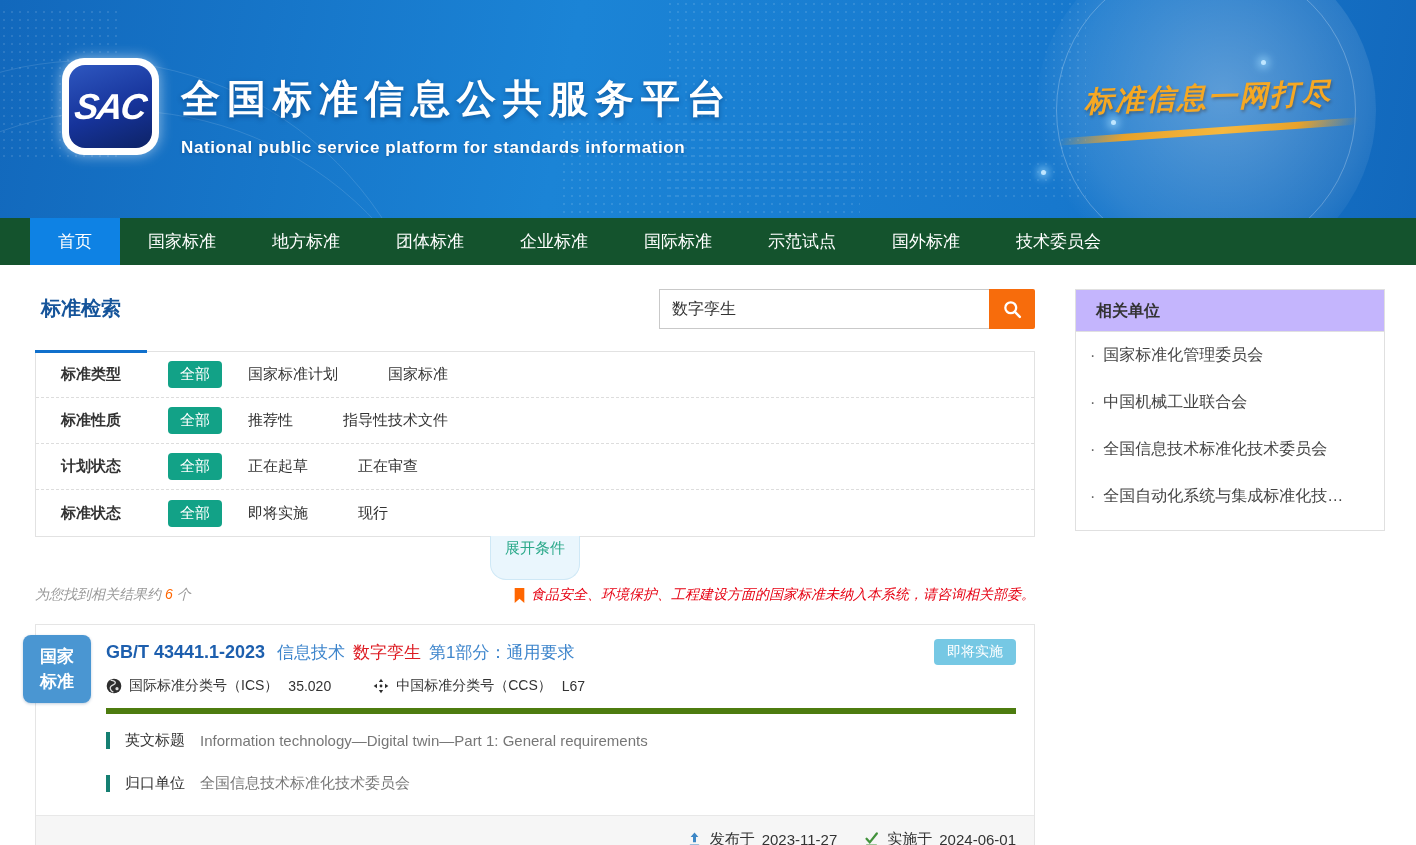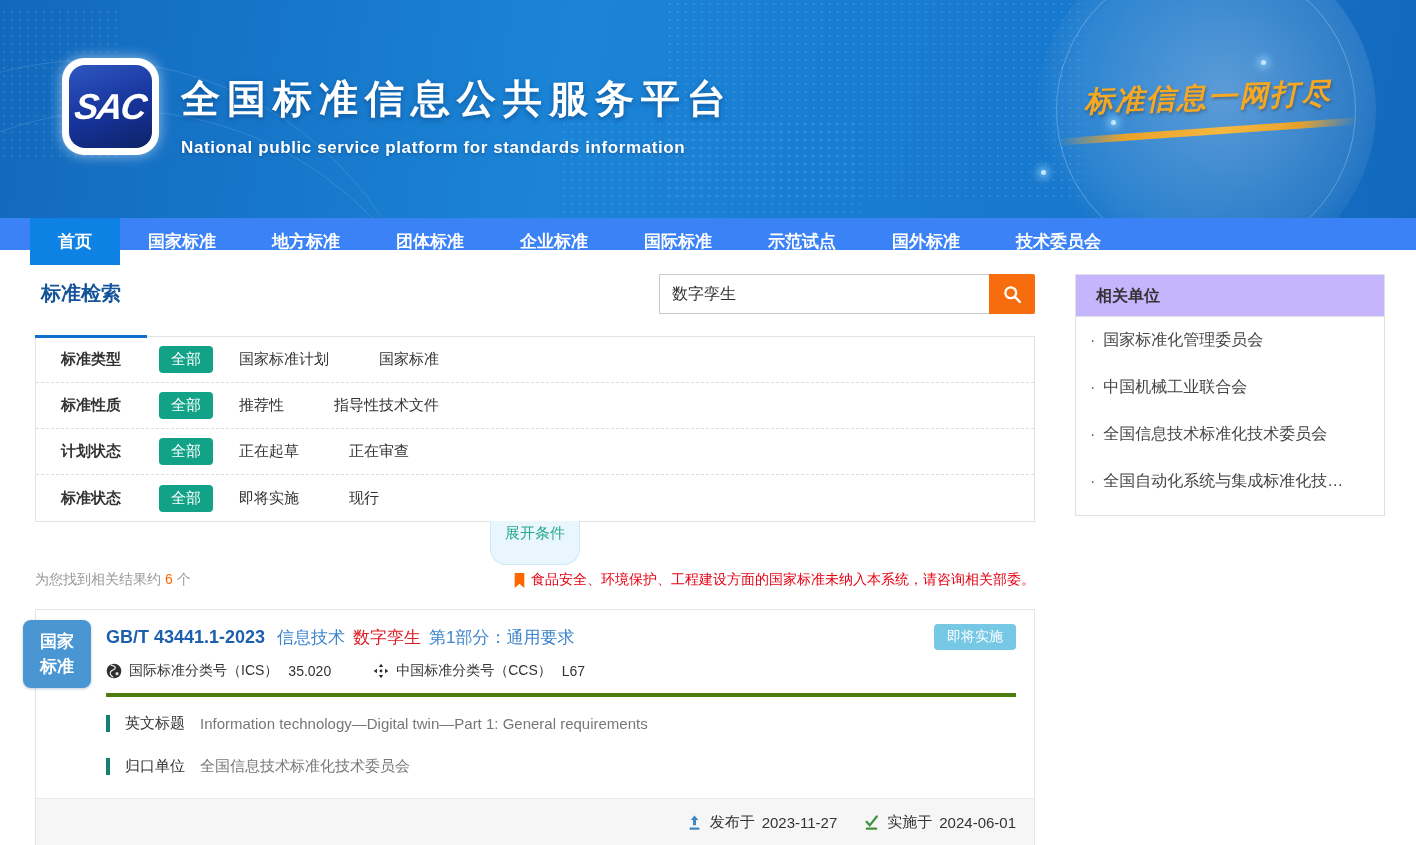--- a/index.html
+++ b/index.html
@@ -33,64 +33,64 @@
   .main-title { color:#fff; font-size:39px; font-weight:bold; letter-spacing:7px; text-shadow:0 2px 5px rgba(0,40,90,.45); }
   .sub-title { color:#fff; font-size:17px; font-weight:600; letter-spacing:.6px; margin-top:12px; text-shadow:0 1px 3px rgba(0,40,90,.4); }
 
   .slogan-wrap { position:absolute; right:58px; top:78px; width:300px; text-align:center; }
   .slogan { font-family:"DejaVu Serif", serif; font-style:italic; font-weight:bold; color:#f6a823;
     font-size:29px; letter-spacing:2px; transform:rotate(-2deg); text-shadow:1px 2px 3px rgba(60,30,0,.35); white-space:nowrap; }
   .slogan-swoosh { margin:10px auto 0; width:300px; height:7px; transform:rotate(-4deg) skewX(-35deg); border-radius:4px;
     background:linear-gradient(90deg, rgba(246,168,35,0) 0%, #e8a22a 22%, #f6b83f 55%, #e8a22a 80%, rgba(246,168,35,0) 100%); }
 
   
-  .nav { height:32px; background:#3b82f6; display:flex; padding-left:30px;font-weight:bold; }
+  .nav { height:47px; background:#14532d; display:flex; padding-left:30px; }
   .nav-item { height:47px; line-height:47px; padding:0 28px; color:#fff; font-size:17px; cursor:pointer; white-space:nowrap; }
   .nav-item.active { background:#0e82e4; }
 
   
   .content { display:flex; align-items:flex-start; padding:24px 31px 0 35px; gap:40px; }
   .main-col { width:1000px; flex:none; }
   .side-col { width:310px; flex:none; border:1px solid #e0e0e0; background:#fff; padding-bottom:10px; }
 
   
   .section-head { position:relative; height:58px; }
   .section-title { display:inline-block; font-size:20px; font-weight:bold; color:#15549a; padding:6px 0 28px 6px; width:112px; border-bottom:3px solid #1070cc; }
   .search-box { position:absolute; right:0; top:0; display:flex; }
   .search-input { width:330px; height:40px; border:1px solid #c9c9c9; border-right:none; padding:0 12px; font-size:16px; color:#333; outline:none; font-family:"Liberation Sans",sans-serif; }
   .search-btn { width:46px; height:40px; background:#f76c0c; border:none; cursor:pointer; display:flex; align-items:center; justify-content:center; border-radius:0 2px 2px 0; }
 
   
   .filter-box { border:1px solid #e2e2e2; margin-top:4px; }
   .filter-row { display:flex; align-items:center; height:46px; padding-left:25px; border-bottom:1px dashed #ddd; }
   .filter-row:last-child { border-bottom:none; }
   .filter-label { width:98px; font-weight:bold; font-size:15px; color:#333; }
-  .all-btn { background:#12a287; color:#fff; font-size:15px; padding:4px 12px; border-radius:4px; border:none; cursor:pointer; margin-right:26px; font-family:"Liberation Sans",sans-serif; }
+  .all-btn { background:#12a287; color:#fff; font-size:15px; padding:4px 12px; border-radius:4px; border:none; cursor:pointer; margin-right:26px; font-family:"Liberation Sans",sans-serif;margin-left:9px; }
   .filter-opt { margin-right:50px; font-size:15px; color:#333; cursor:pointer; }
 
   .expand-tab { width:90px; margin:-1px auto 0; background:#eaf6fd; border:1px solid #cfe8f6; border-top:none;
     border-radius:0 0 16px 16px; text-align:center; height:44px; line-height:23px; color:#2aa98a; font-size:15px; cursor:pointer; }
 
   
-  .summary-row { display:flex; justify-content:space-between; align-items:center; margin-top:6px; }
+  .summary-row { display:flex; justify-content:space-between; align-items:center; margin-top:6px;font-style:italic; }
   .summary-left { color:#999; font-size:14px; }
   .summary-count { color:#f60; margin:0 4px; }
   .notice { display:flex; align-items:center; gap:5px; color:#e60012; font-size:14px; }
 
   
   .card { margin-top:20px; border:1px solid #e5e5e5; position:relative; }
   .card-badge { position:absolute; left:-13px; top:10px; width:68px; height:68px; background:#4a96d2; border-radius:8px;
     color:#fff; font-size:17px; font-weight:bold; display:flex; flex-direction:column; align-items:center; justify-content:center; line-height:25px; box-shadow:0 1px 3px rgba(0,60,120,.25); }
   .card-main { padding:14px 18px 0 70px; }
   .card-title-row { display:flex; align-items:center; }
   .std-code { font-size:18px; font-weight:bold; color:#1d5fae; margin-right:12px; cursor:pointer; }
   .std-t1, .std-t2 { font-size:17px; color:#3d85cc; margin-right:8px; cursor:pointer; }
   .std-hl { font-size:17px; color:#dd1a21; margin-right:8px; cursor:pointer; }
   .status-badge { margin-left:auto; background:#76c8e4; color:#fff; font-size:14px; padding:4px 13px; border-radius:4px; }
-  .card-meta-row { margin-top:12px; display:flex; align-items:center; font-size:14px; color:#333; padding-bottom:13px; border-bottom:4px solid #4d7c0f; }
+  .card-meta-row { margin-top:12px; display:flex; align-items:center; font-size:14px; color:#333; padding-bottom:13px; border-bottom:6px solid #4d7c0f; }
   .meta-icon { margin-right:7px; display:flex; }
   .meta-val { margin-left:10px; }
   .meta-gap { width:42px; }
   .card-field { display:flex; align-items:center; margin-top:17px; }
   .card-field.second { margin-top:24px; margin-bottom:22px; }
   .field-bar { width:4px; height:17px; background:#157f72; margin-right:15px; }
   .field-label { font-size:15px; color:#333; margin-right:15px; }
   .field-value { font-size:15px; color:#777; }
   .card-footer { background:#f6f6f6; border-top:1px solid #e8e8e8; height:47px; display:flex; align-items:center; justify-content:flex-end; padding-right:18px; font-size:15px; color:#333; }
   .date-group { display:flex; align-items:center; gap:7px; }

